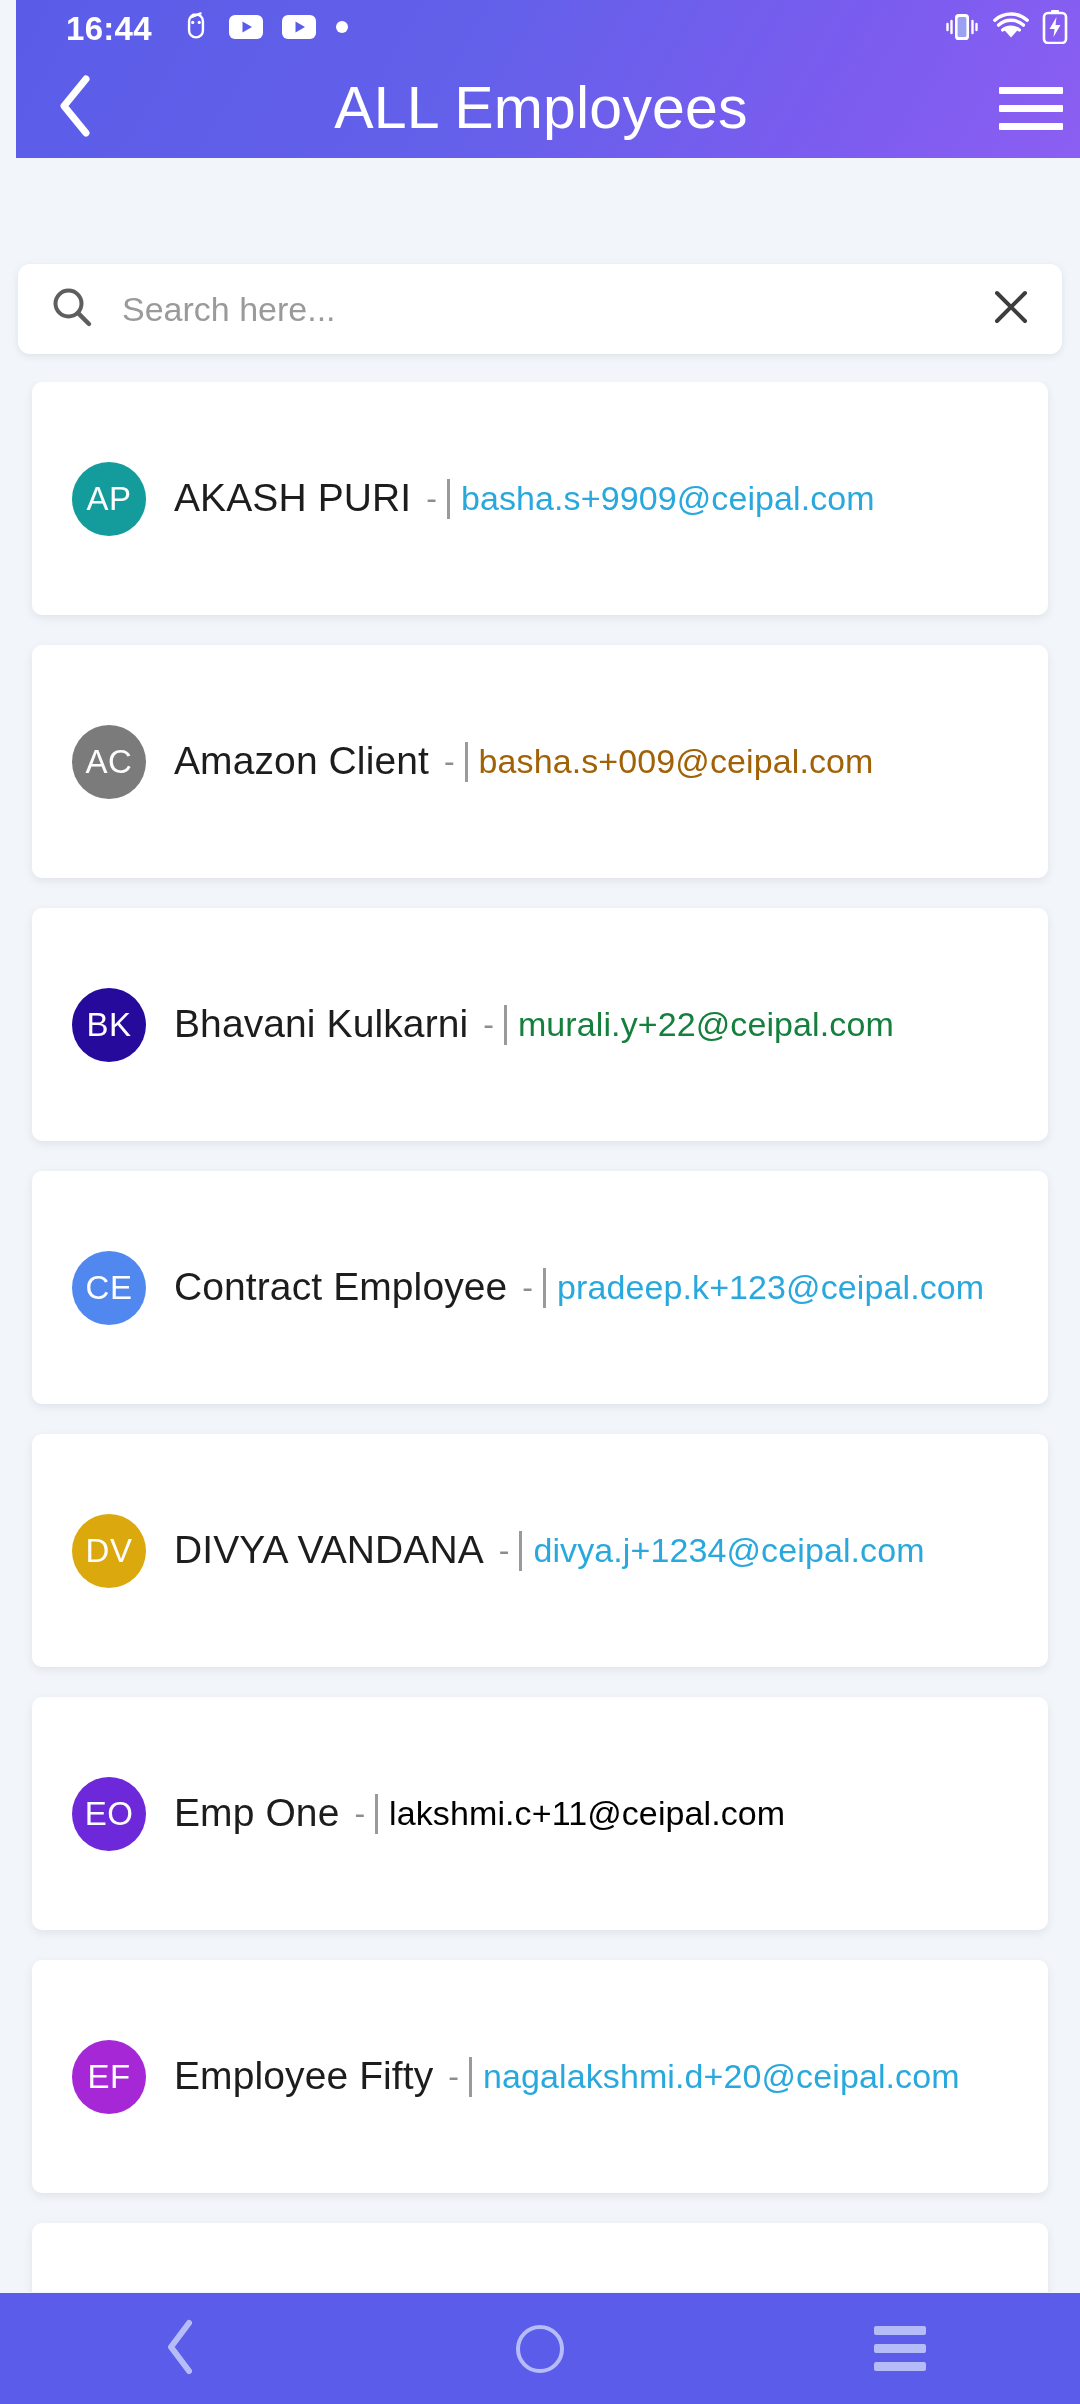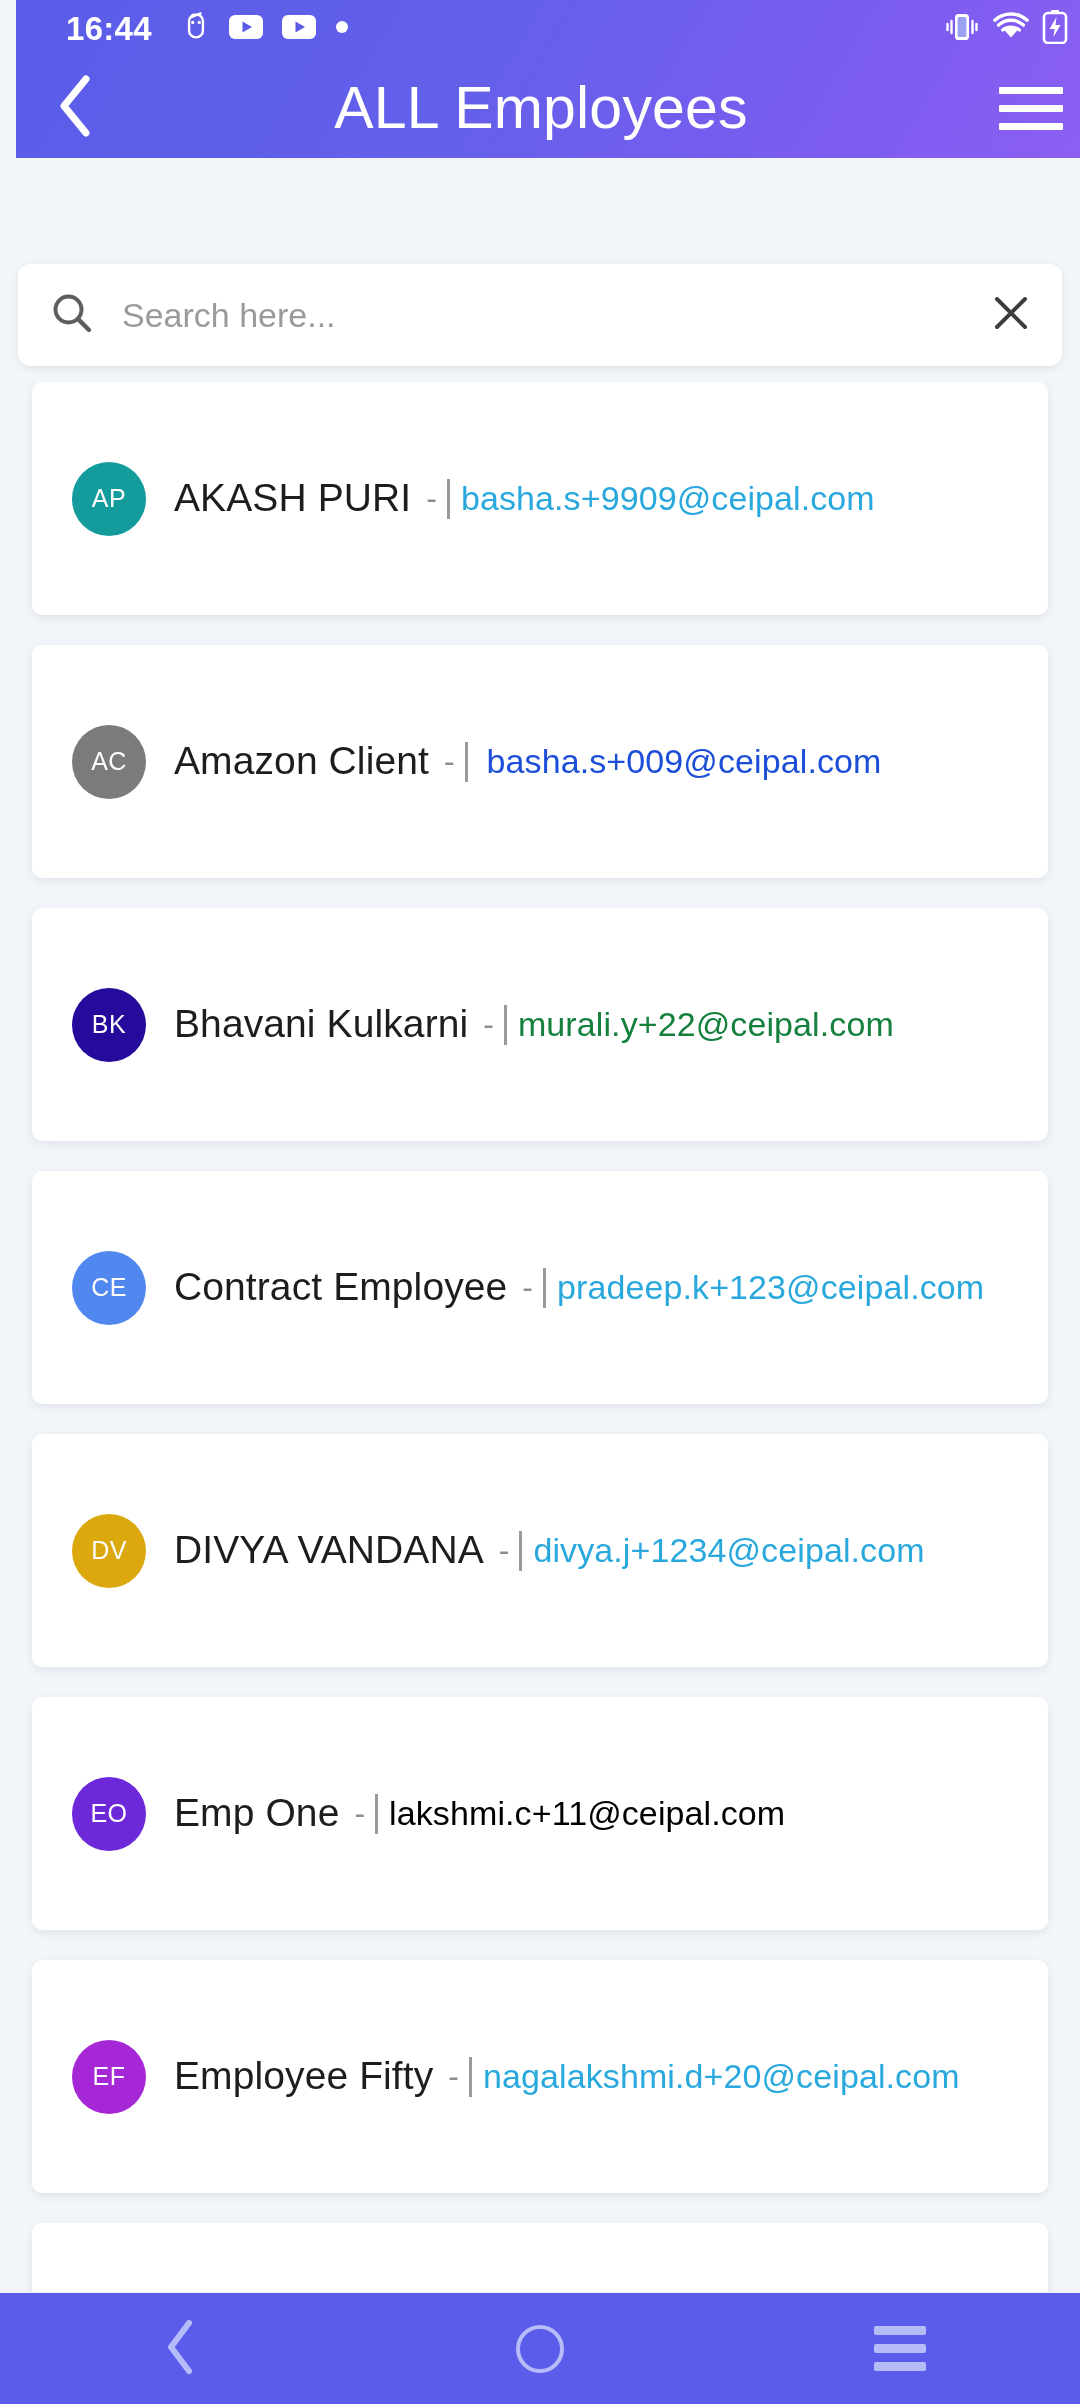--- a/index.html
+++ b/index.html
@@ -44,21 +44,21 @@
     margin-left:-20px;
   }
   .menu-btn{
     width:130px; height:100px; display:flex; flex-direction:column;
     align-items:center; justify-content:center; gap:11px; cursor:pointer;
   }
   .menu-btn span{ display:block; width:64px; height:7px; background:#fff; border-radius:1px; }
 
   
   .searchwrap{
-    position:absolute; top:264px; left:18px; width:1044px; height:102px;
+    position:absolute; top:264px; left:18px; width:1044px; height:90px;
   }
   .searchbox{
     width:100%; height:100%;
     background:#ffffff; border-radius:12px;
     box-shadow:0 2px 7px rgba(80,90,110,.13);
     display:flex; align-items:center;
     padding:0 28px 0 32px;
   }
   .search-ic{ flex:0 0 auto; margin-right:28px; }
   .search-input{
@@ -81,21 +81,21 @@
     border-radius:10px;
     box-shadow:0 3px 8px rgba(90,100,120,.12);
     height:233px;
     display:flex; align-items:center;
     padding-left:40px;
   }
   .avatar{
     flex:0 0 auto;
     width:74px; height:74px; border-radius:50%;
     display:flex; align-items:center; justify-content:center;
-    color:#fdfdfd; font-size:25px; font-weight:400; letter-spacing:.5px;
+    color:#fdfdfd; font-size:33px; font-weight:400; letter-spacing:.5px;
   }
   .card-body{ margin-left:28px; display:flex; flex-direction:row; gap:15px; }
   .emp-name{
     font-size:39px; color:#1d1d1d; font-weight:400; letter-spacing:.1px;
     line-height:1.05;
   }
   .emp-sub{ display:flex; align-items:center; }
   .dash{ color:#8d8d8d; font-size:32px; margin-right:10px; }
   .vbar{
     display:inline-block; width:3px; height:40px;
@@ -229,21 +229,21 @@
           </div>
         </div>
       </div>
       <div class="card">
         <div class="avatar" style="background: rgb(123, 123, 123);">AC</div>
         <div class="card-body">
           <div class="emp-name">Amazon Client</div>
           <div class="emp-sub">
             <span class="dash">-</span>
             <span class="vbar"></span>
-            <span class="emp-mail" style="color: #1d4ed8; margin-left: 8px;">basha.s+009@ceipal.com</span>
+            <span class="emp-mail" style="color: #a16207;">basha.s+009@ceipal.com</span>
           </div>
         </div>
       </div>
       <div class="card">
         <div class="avatar" style="background: rgb(37, 10, 156);">BK</div>
         <div class="card-body">
           <div class="emp-name">Bhavani Kulkarni</div>
           <div class="emp-sub">
             <span class="dash">-</span>
             <span class="vbar"></span>

